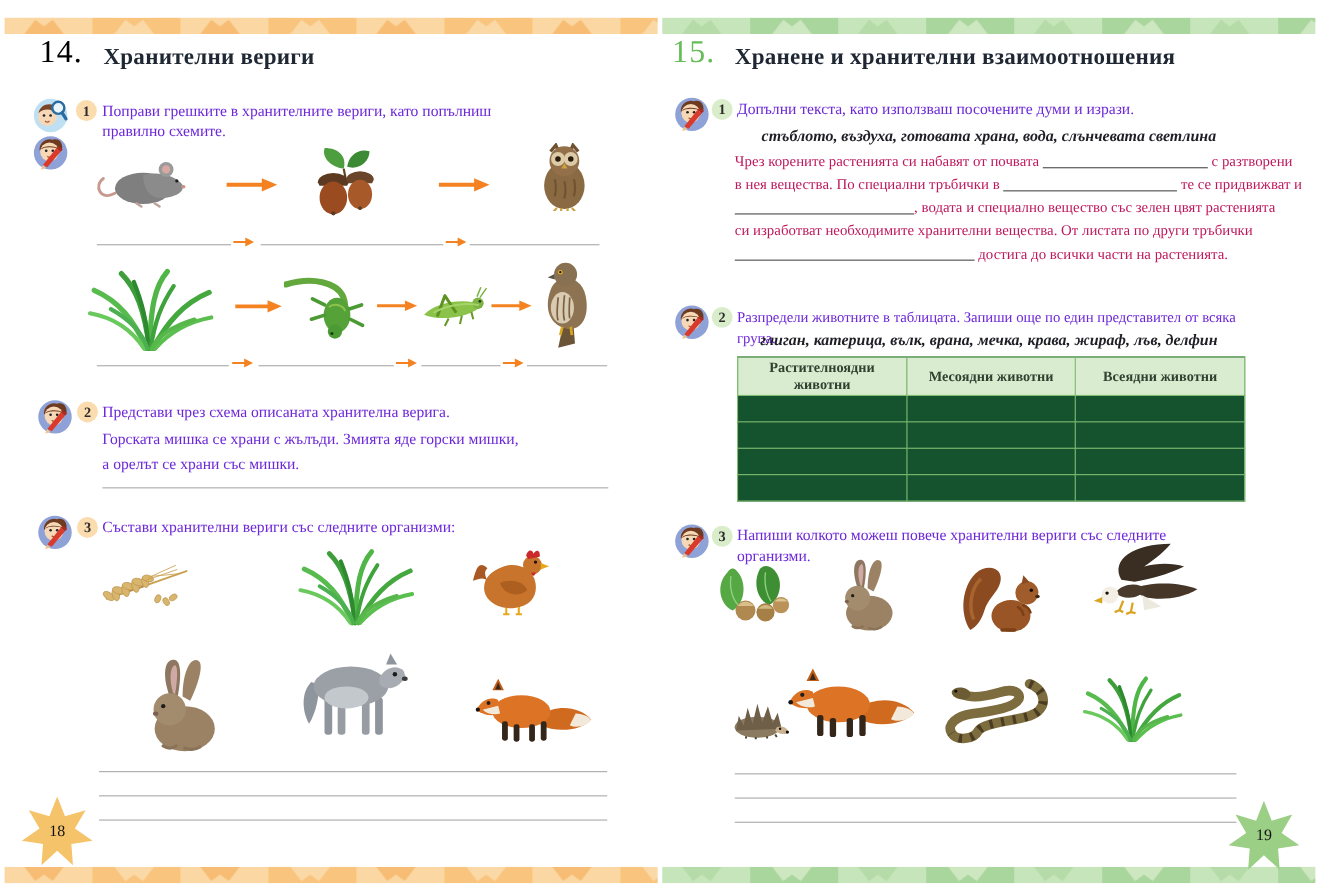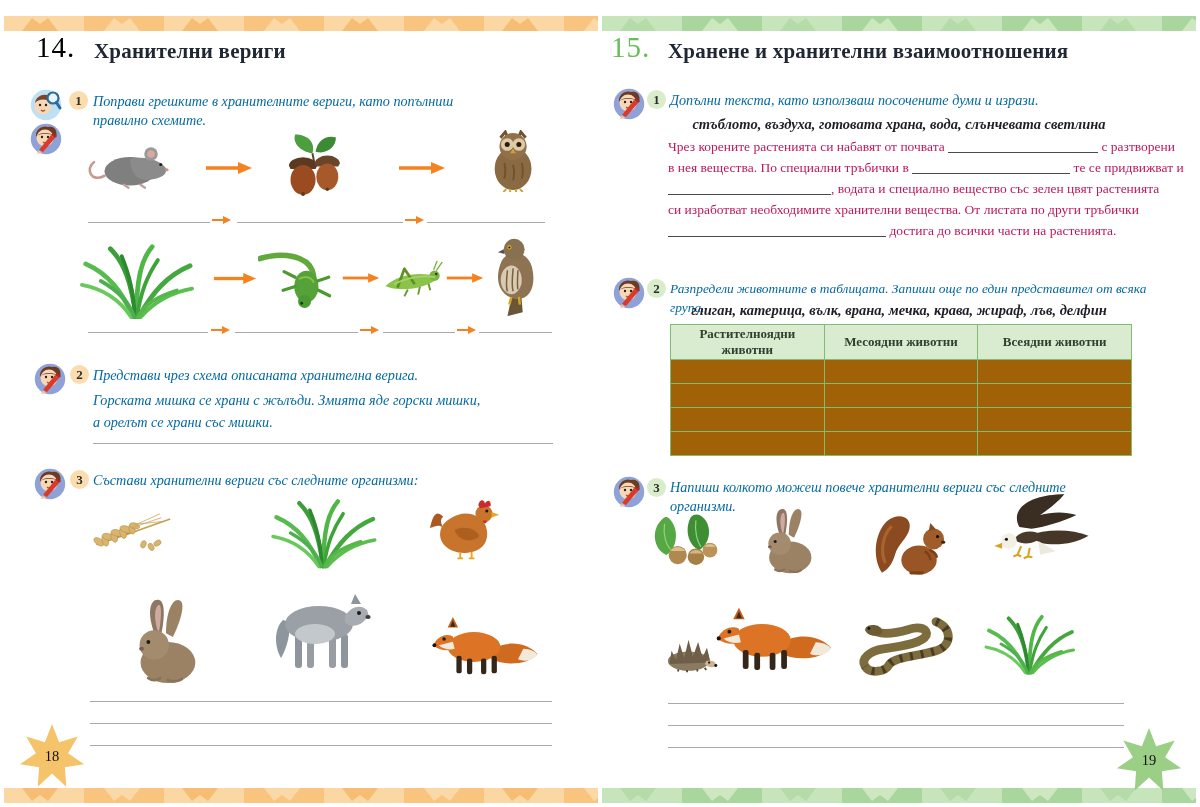--- a/index.html
+++ b/index.html
@@ -7,27 +7,27 @@
           font-family:"Liberation Serif","DejaVu Serif",serif;color:#26262e;}
   .abs{position:absolute;}
   .lesson-num{font-size:29px;letter-spacing:1px;}
   .lesson-num.orange{color:#000000;}
   .lesson-num.green{color:#67bd58;}
   .page-title{font-size:21px;font-weight:bold;color:#1f2733;letter-spacing:.2px;}
   .badge{width:19px;height:19px;border-radius:50%;text-align:center;line-height:19px;
          font-size:13px;font-weight:bold;color:#2c2c2c;}
   .badge.peach{background:#fbdcae;}
   .badge.greenish{background:#d9edca;}
-  .tasktext{font-size:14.2px;line-height:18.5px;color:#0369a1;font-style:italic;}
+  .tasktext{font-size:14.2px;line-height:18.5px;color:#6d28d9;}
   .task-line{display:block;}
   .wline{border-top:1.4px solid #a9a9a9;height:0;}
   .wordbank{font-size:14.5px;font-weight:bold;font-style:italic;text-align:center;color:#1e1e26;}
   .ft-line{font-size:13.5px;line-height:20.9px;white-space:nowrap;color:#be185d;}
   .blank{display:inline-block;height:12px;border-bottom:1.2px solid #4a4a4a;vertical-align:-2px;}
-  .anim-table{border-collapse:collapse;table-layout:fixed;width:462px;background:#a16207;}
+  .anim-table{border-collapse:collapse;table-layout:fixed;width:462px;background:#14532d;}
   .anim-table th{background:#d9ecd0;border:1.6px solid #80bd72;font-size:13px;font-weight:bold;
                  color:#31402f;padding:1px 4px;height:31px;text-align:center;}
   .anim-table td{border:1.6px solid #80bd72;height:21px;}
   .star-num{font-size:14.5px;font-weight:normal;color:#101010;width:32px;text-align:center;}
 </style>
 </head>
 <body>
 
 <svg width="0" height="0" style="position:absolute" aria-hidden="true">
 <defs>

